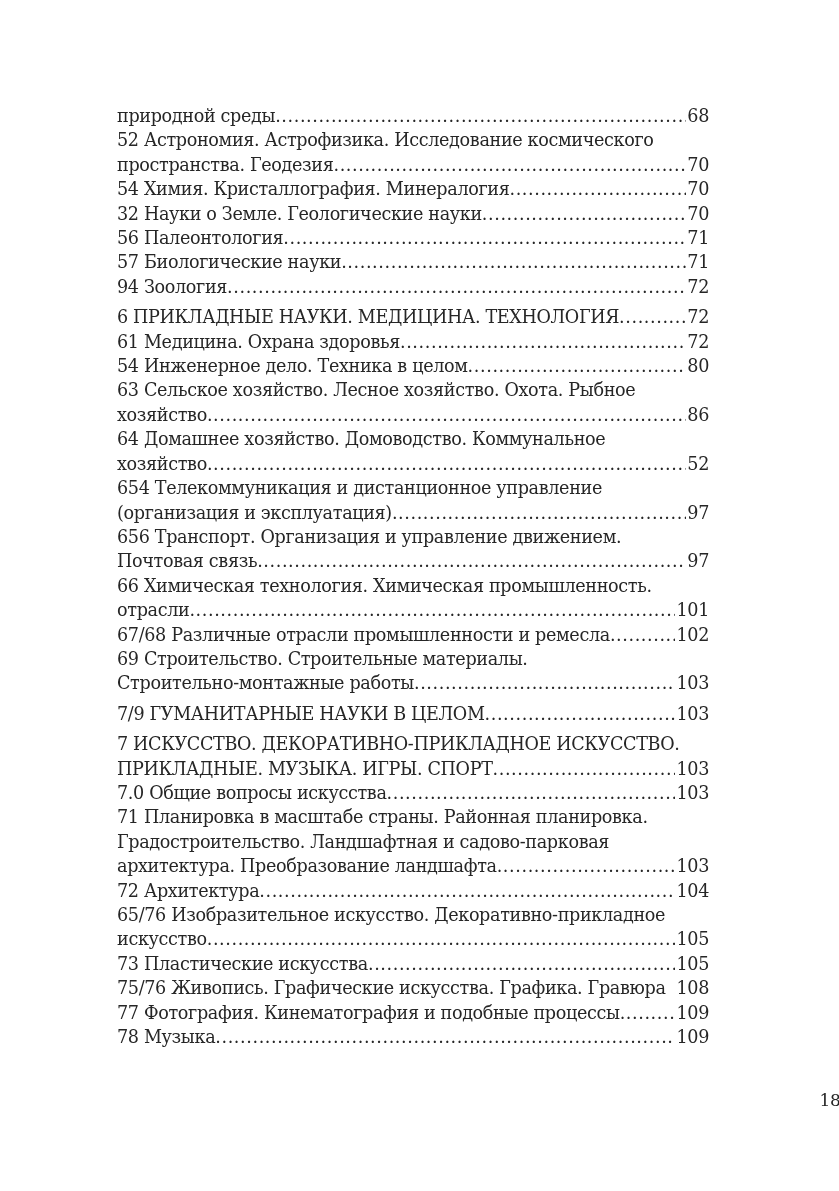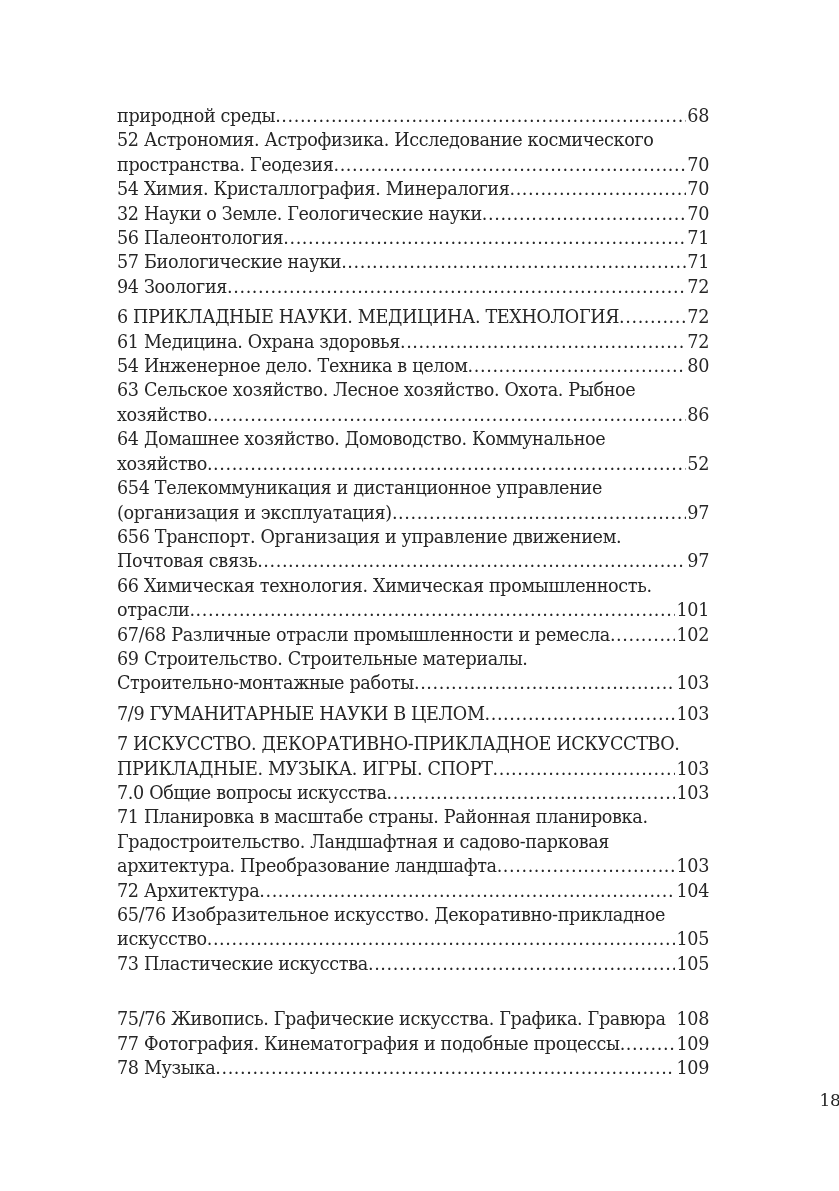--- a/index.html
+++ b/index.html
@@ -10,21 +10,21 @@
     font-size: 17.6px; color: #262626; line-height: 24.4px;
     letter-spacing: -0.35px;
   }
   .entry { display: block; }
   .entry.gap { margin-top: 6px; }
   .line { display: flex; align-items: baseline; white-space: nowrap; overflow: hidden; }
   .line .t { flex: 0 0 auto; }
   .line .dots { flex: 1 1 auto; overflow: hidden; white-space: nowrap; letter-spacing: 0.6px; }
   .line .dots::before { content: "................................................................................................................................................................"; }
   .line .pg { flex: 0 0 auto; padding-left: 1px; }
-  .line.nodots .pg { margin-left: auto; margin-top: 31px; }
+  .line.nodots .pg { margin-left: auto; }
   .folio {
     position: absolute; left: 12px; width: 839px; top: 1090px; text-align: right;
     font-family: "DejaVu Serif", "Liberation Serif", serif; font-size: 17px; color: #262626;
     letter-spacing: -0.3px;
   }
 </style>
 </head>
 <body>
 
 <div class="page" id="toc">

